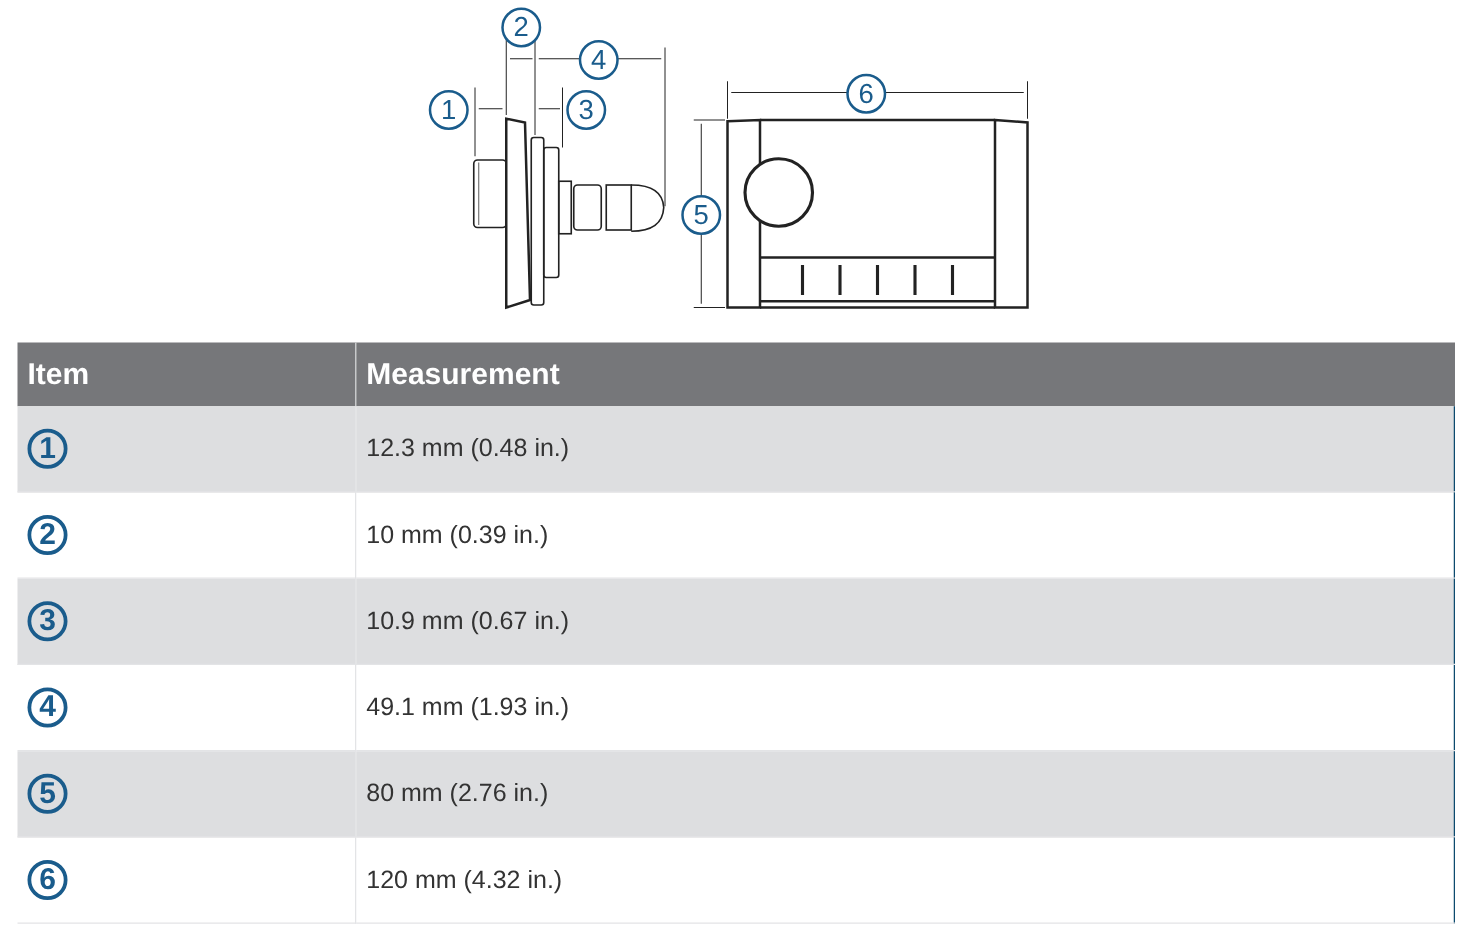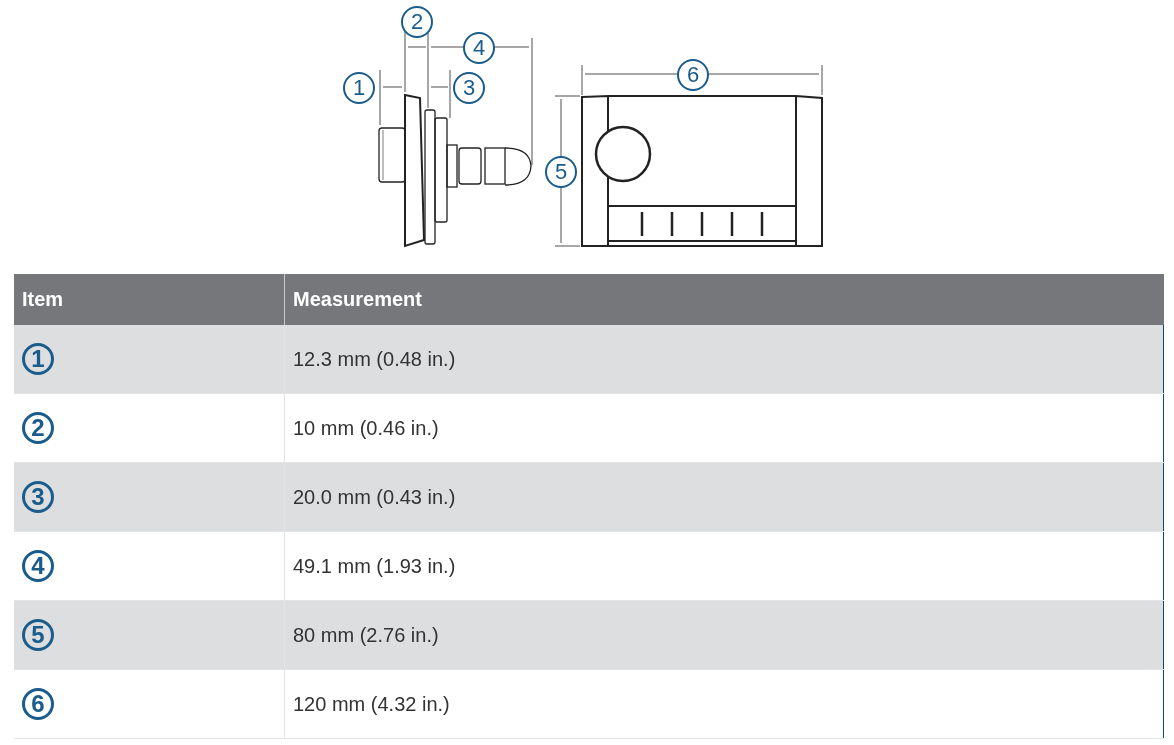--- a/index.html
+++ b/index.html
@@ -1,19 +1,19 @@
 <!DOCTYPE html>
 <html><head>
 <meta charset="utf-8">
 <style>
   html,body{margin:0;padding:0;background:#fff;}
   body{width:1174px;height:745px;position:relative;overflow:hidden;font-family:"Liberation Sans",sans-serif;}
   .figure{position:absolute;left:0;top:0;width:1174px;height:262px;}
   .tbl{position:absolute;left:14px;top:274px;width:1150px;border-collapse:collapse;}
-  .tbl th{background:#76777a;color:#fff;font-weight:bold;font-size:20px;text-align:left;height:51px;padding:0 0 0 8px;border-right:1px solid #c8c9cb;}
+  .tbl th{background:#76777a;color:#fff;font-weight:bold;font-size:24px;text-align:left;height:51px;padding:0 0 0 8px;border-right:1px solid #c8c9cb;}
   .tbl th:last-child{border-right:none;margin-top:10px;}
   .tbl td{height:68px;font-size:20px;color:#333;padding:0 0 0 8px;border-right:1px solid #e3e4e6;border-bottom:1px solid #e3e4e6;}
   .tbl td:last-child{border-right:1px solid #0c4a6e;}
   .tbl tr.shade td{background:#dddee0;}
   .tbl td.item{width:262px;}
   .callout{display:inline-flex;align-items:center;justify-content:center;width:32px;height:32px;border:3px solid #1a5c8c;border-radius:50%;color:#1a5c8c;font-weight:bold;font-size:24px;box-sizing:border-box;}
   .fig-callout{position:absolute;display:flex;align-items:center;justify-content:center;width:32px;height:32px;border:2.5px solid #1a5c8c;border-radius:50%;color:#1a5c8c;font-size:22px;background:#fff;box-sizing:border-box;}
 </style>
 </head>
 <body>
@@ -77,25 +77,25 @@
       <th>Measurement</th>
     </tr>
   </thead>
   <tbody>
     <tr class="shade">
       <td class="item"><span class="callout">1</span></td>
       <td>12.3 mm (0.48 in.)</td>
     </tr>
     <tr>
       <td class="item"><span class="callout">2</span></td>
-      <td>10 mm (0.46 in.)</td>
+      <td>10 mm (0.39 in.)</td>
     </tr>
     <tr class="shade">
       <td class="item"><span class="callout">3</span></td>
-      <td>20.0 mm (0.43 in.)</td>
+      <td>10.9 mm (0.67 in.)</td>
     </tr>
     <tr>
       <td class="item"><span class="callout">4</span></td>
       <td>49.1 mm (1.93 in.)</td>
     </tr>
     <tr class="shade">
       <td class="item"><span class="callout">5</span></td>
       <td>80 mm (2.76 in.)</td>
     </tr>
     <tr>

